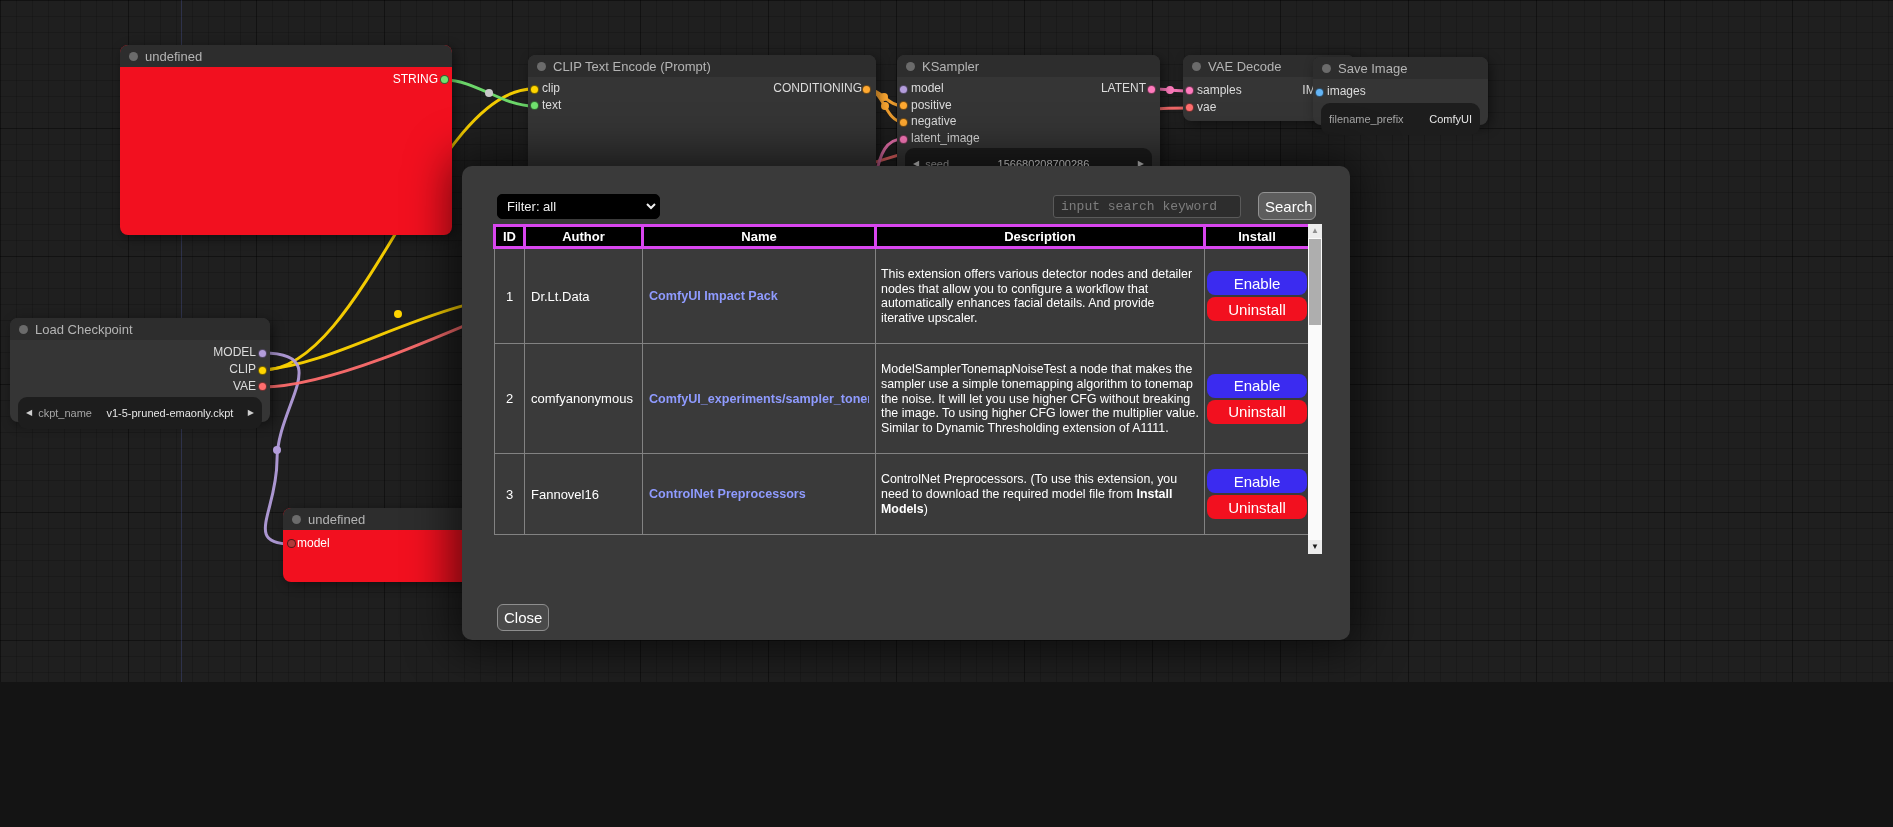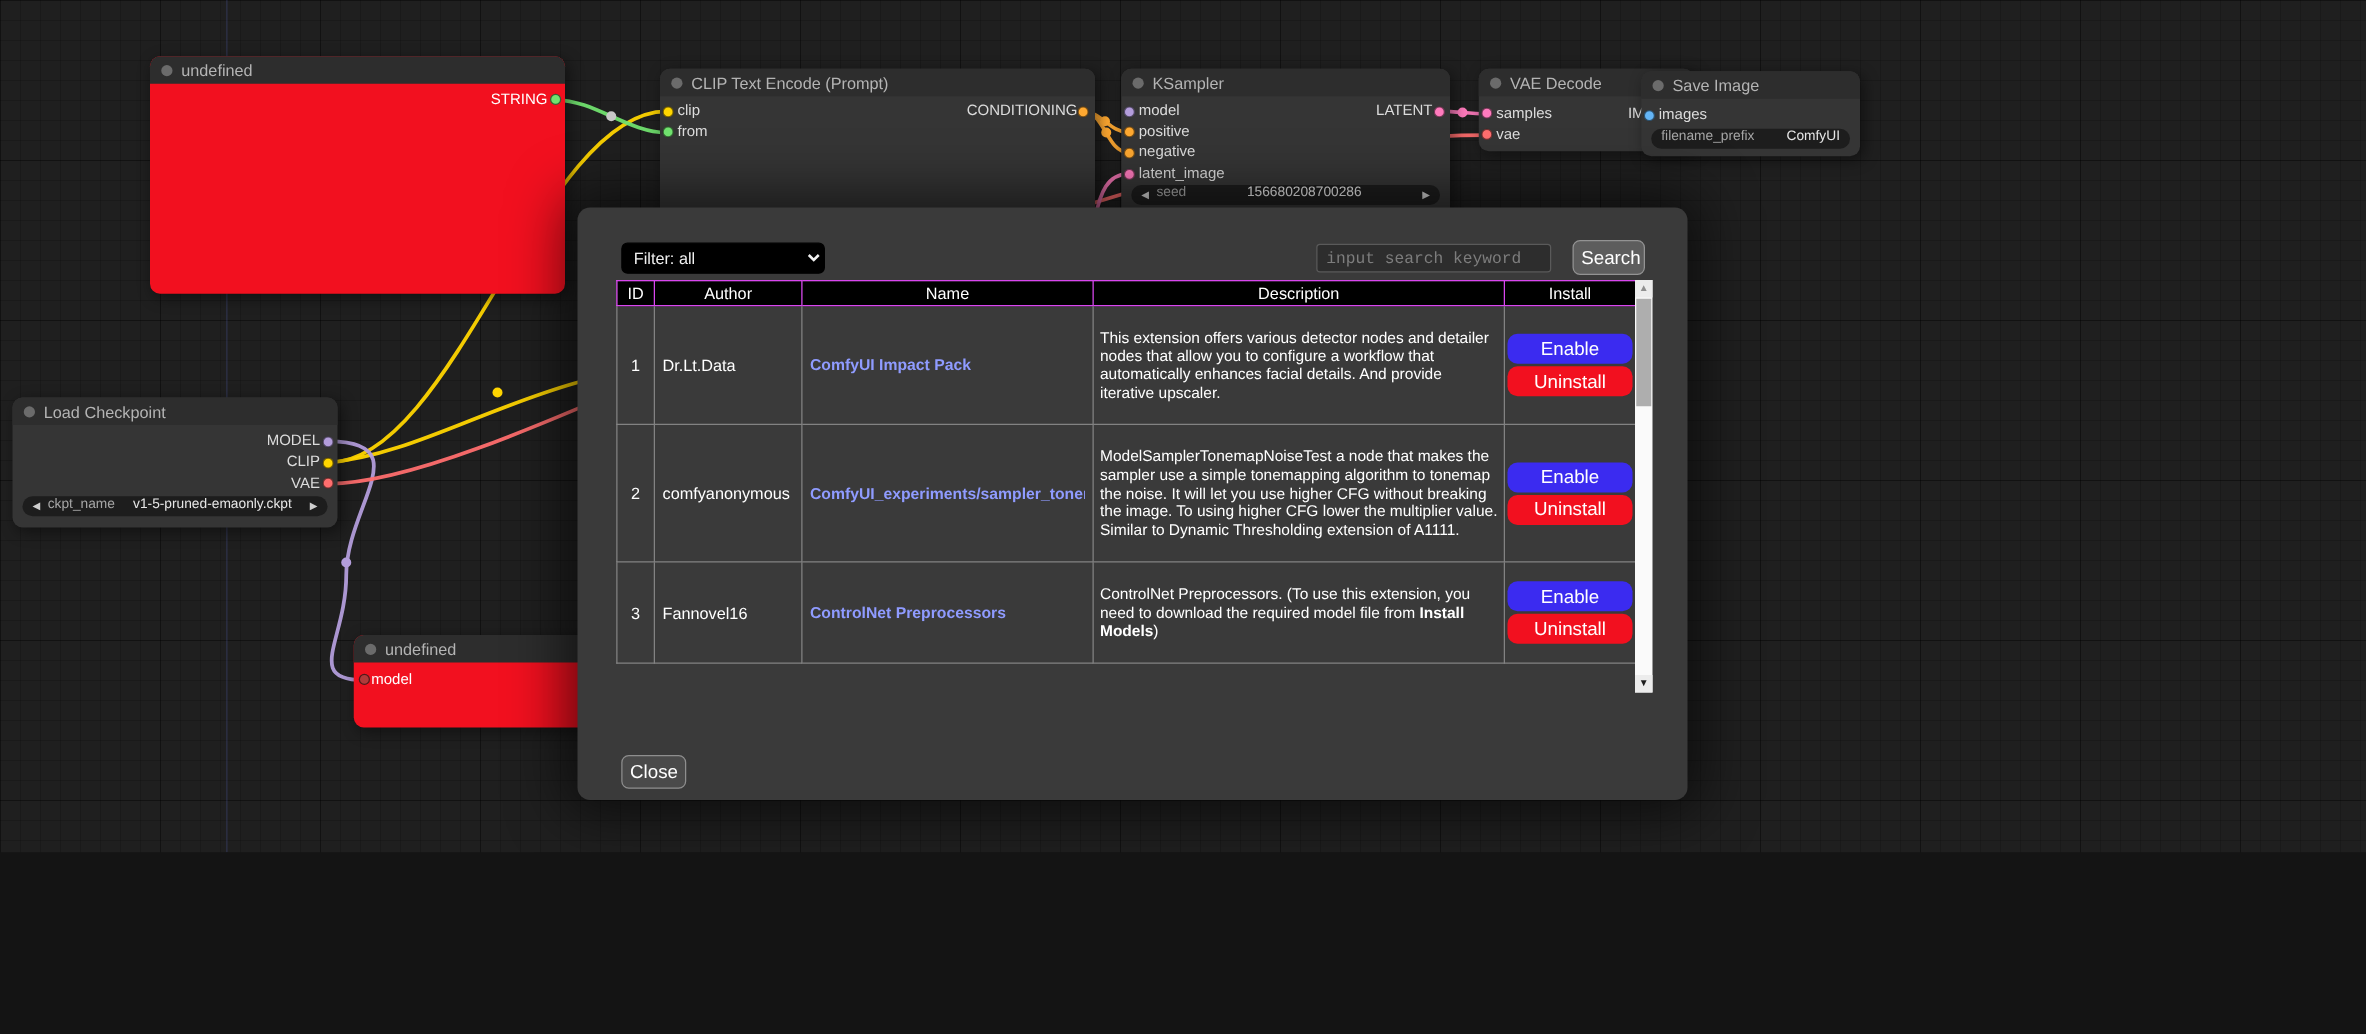--- a/index.html
+++ b/index.html
@@ -25,36 +25,36 @@
   .ld-cond{fill:var(--conditioning-slot)} .ld-latent{fill:var(--latent-slot)}
   .ld-image{fill:var(--image-slot)} .ld-gray{fill:#c8c8c8}
 
   .node{position:absolute;z-index:2;border-radius:8px;background:#353535;box-shadow:3px 3px 12px rgba(0,0,0,.45)}
   .node.error{background:var(--error-node)}
   .node-title{height:22px;background:#2d2d2d;border-radius:8px 8px 0 0;display:flex;align-items:center;gap:7px;padding:0 9px;color:#b4b4b4;font-size:13px;white-space:nowrap}
   .tdot{width:9px;height:9px;border-radius:50%;background:#6b6b6b;flex:none}
   .port{position:absolute;width:9px;height:9px;border-radius:50%;border:1px solid rgba(0,0,0,.55);box-sizing:border-box;z-index:3}
   .in-label{position:absolute;left:14px;font-size:12px;color:#dcdcdc;line-height:13px;white-space:nowrap}
   .out-label{position:absolute;right:14px;font-size:12px;color:#dcdcdc;line-height:13px;text-align:right;white-space:nowrap}
-  .widget{position:absolute;left:8px;right:8px;height:16px;background:#1d1d1d;border-radius:9px;display:flex;padding:0 8px;font-size:11px;gap:6px;box-sizing:border-box}
+  .widget{position:absolute;left:8px;right:8px;height:16px;background:#1d1d1d;border-radius:9px;display:flex;align-items:center;padding:16px 8px;font-size:11px;gap:6px;box-sizing:border-box}
   .widget .arr{font-size:8px;color:#cfcfcf;line-height:16px;cursor:pointer}
   .widget .w-label{color:#a6a6a6;white-space:nowrap}
   .widget .w-value{flex:1;text-align:center;color:#e6e6e6;white-space:nowrap;overflow:hidden}
   .widget .w-value.right{text-align:right}
 
   .modal{position:absolute;left:462px;top:166px;width:888px;height:474px;background:#3a3a3a;border-radius:10px;box-shadow:0 0 45px 10px rgba(0,0,0,.6);z-index:10}
   .filter-select{position:absolute;left:35px;top:28px;width:163px;height:25px;background:#000000;color:#f0f0f0;border:1px solid #000;border-radius:5px;font-size:13px;padding:0 5px;font-family:inherit}
   .search-input{position:absolute;left:591px;top:29px;width:188px;height:23px;background:#2d2d2d;border:1px solid #5a5a5a;border-radius:3px;color:#ddd;padding:0 7px;font-size:13px;box-sizing:border-box;font-family:Liberation Mono, monospace}
   .search-input::placeholder{color:#7d7d7d}
   .search-btn{position:absolute;left:796px;top:26px;width:58px;height:28px;background:#5d5d5d;border:1px solid #939393;border-radius:6px;color:#fff;font-size:15px;font-family:inherit;cursor:pointer}
   .close-btn{position:absolute;left:35px;top:438px;width:52px;height:27px;background:#4a4a4a;border:1px solid #8e8e8e;border-radius:6px;color:#fff;font-size:15px;font-family:inherit;cursor:pointer}
 
   .table-wrap{position:absolute;left:31px;top:58px;width:829px;height:330px}
   .ext-table{border-collapse:collapse;table-layout:fixed;width:815px;color:#fff}
-  .ext-table th{background:#000;border:1px solid #d946ef;font-size:13px;font-weight:normal;height:19px;padding:0 2px}
+  .ext-table th{background:#000;border:3px solid #d946ef;font-size:13px;font-weight:bold;height:19px;padding:0 2px}
   .ext-table td{border:1px solid #828282;padding:3px 6px;vertical-align:middle;font-size:13px}
   td.c{text-align:center}
   td.desc{font-size:12.4px;line-height:14.6px;padding:18px 5px}
   a.pkg{color:var(--name-link);font-weight:bold;text-decoration:none;font-size:12.6px;white-space:nowrap;display:block;overflow:hidden;cursor:pointer}
   td.install{padding:2px;text-align:center}
   .btn-enable,.btn-uninstall{display:block;width:100px;height:24px;margin:2px auto;color:#fff;border:none;border-radius:8px;font-size:15px;font-family:inherit;cursor:pointer}
   .btn-enable{background:var(--enable-button)}
   .btn-uninstall{background:var(--uninstall-button)}
 
   .fake-scroll{position:absolute;right:0;top:0;width:14px;height:330px;background:#fafafa}
@@ -100,21 +100,21 @@
   </div>
 
   <div class="node" style="left:528px;top:55px;width:348px;height:150px">
     <div class="node-title">
       <span class="tdot"></span>
       <span>CLIP Text Encode (Prompt)</span>
     </div>
     <div class="port" style="left:2px;top:30px;background:var(--clip-slot)"></div>
     <span class="in-label" style="top:27px">clip</span>
     <div class="port" style="left:2px;top:46px;background:var(--string-slot)"></div>
-    <span class="in-label" style="top:44px">from</span>
+    <span class="in-label" style="top:44px">text</span>
     <span class="out-label" style="top:27px">CONDITIONING</span>
     <div class="port" style="right:5px;top:30px;background:var(--conditioning-slot)"></div>
   </div>
 
   <div class="node" style="left:897px;top:55px;width:263px;height:120px">
     <div class="node-title">
       <span class="tdot"></span>
       <span>KSampler</span>
     </div>
     <div class="port" style="left:2px;top:30px;background:var(--model-slot)"></div>

